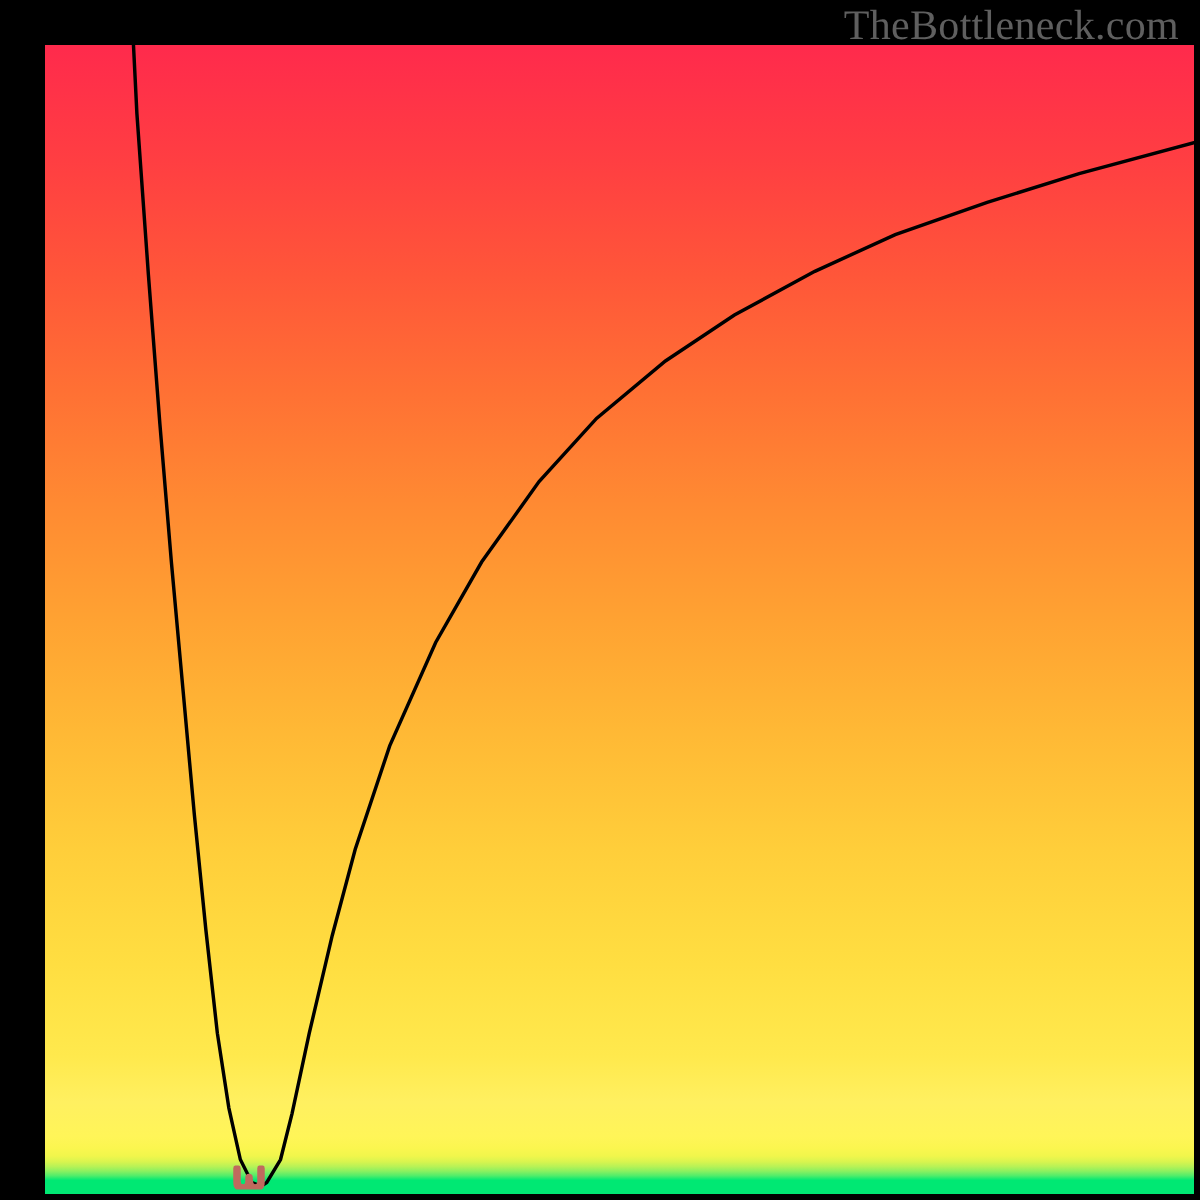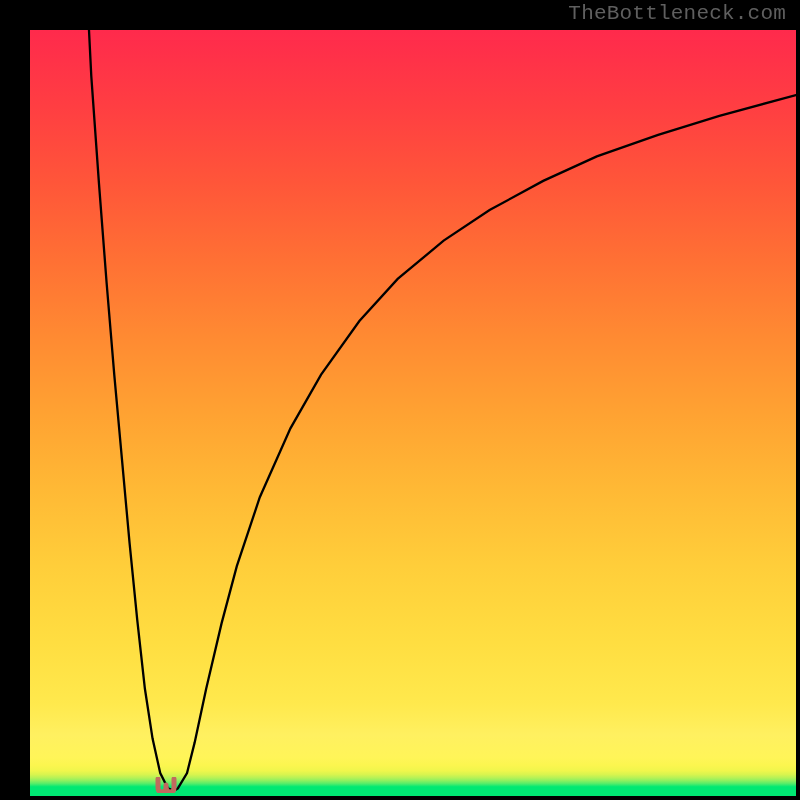--- a/index.html
+++ b/index.html
@@ -69,22 +69,22 @@
     height: 16px;
     left: 125px;
     top: 747px;
     pointer-events: none;
   }
   .marker svg { width: 100%; height: 100%; }
   .watermark {
     position: absolute;
     top: 2px;
     right: 14px;
-    font-family: Liberation Mono, monospace;
-    font-size: 21px;
+    font-family: Liberation Serif, serif;
+    font-size: 28px;
     font-weight: 500;
     color: #5f5f5f;
     letter-spacing: 0.2px;
     user-select: none;
   }
 </style>
 </head>
 <body>
 
 <div class="frame">

